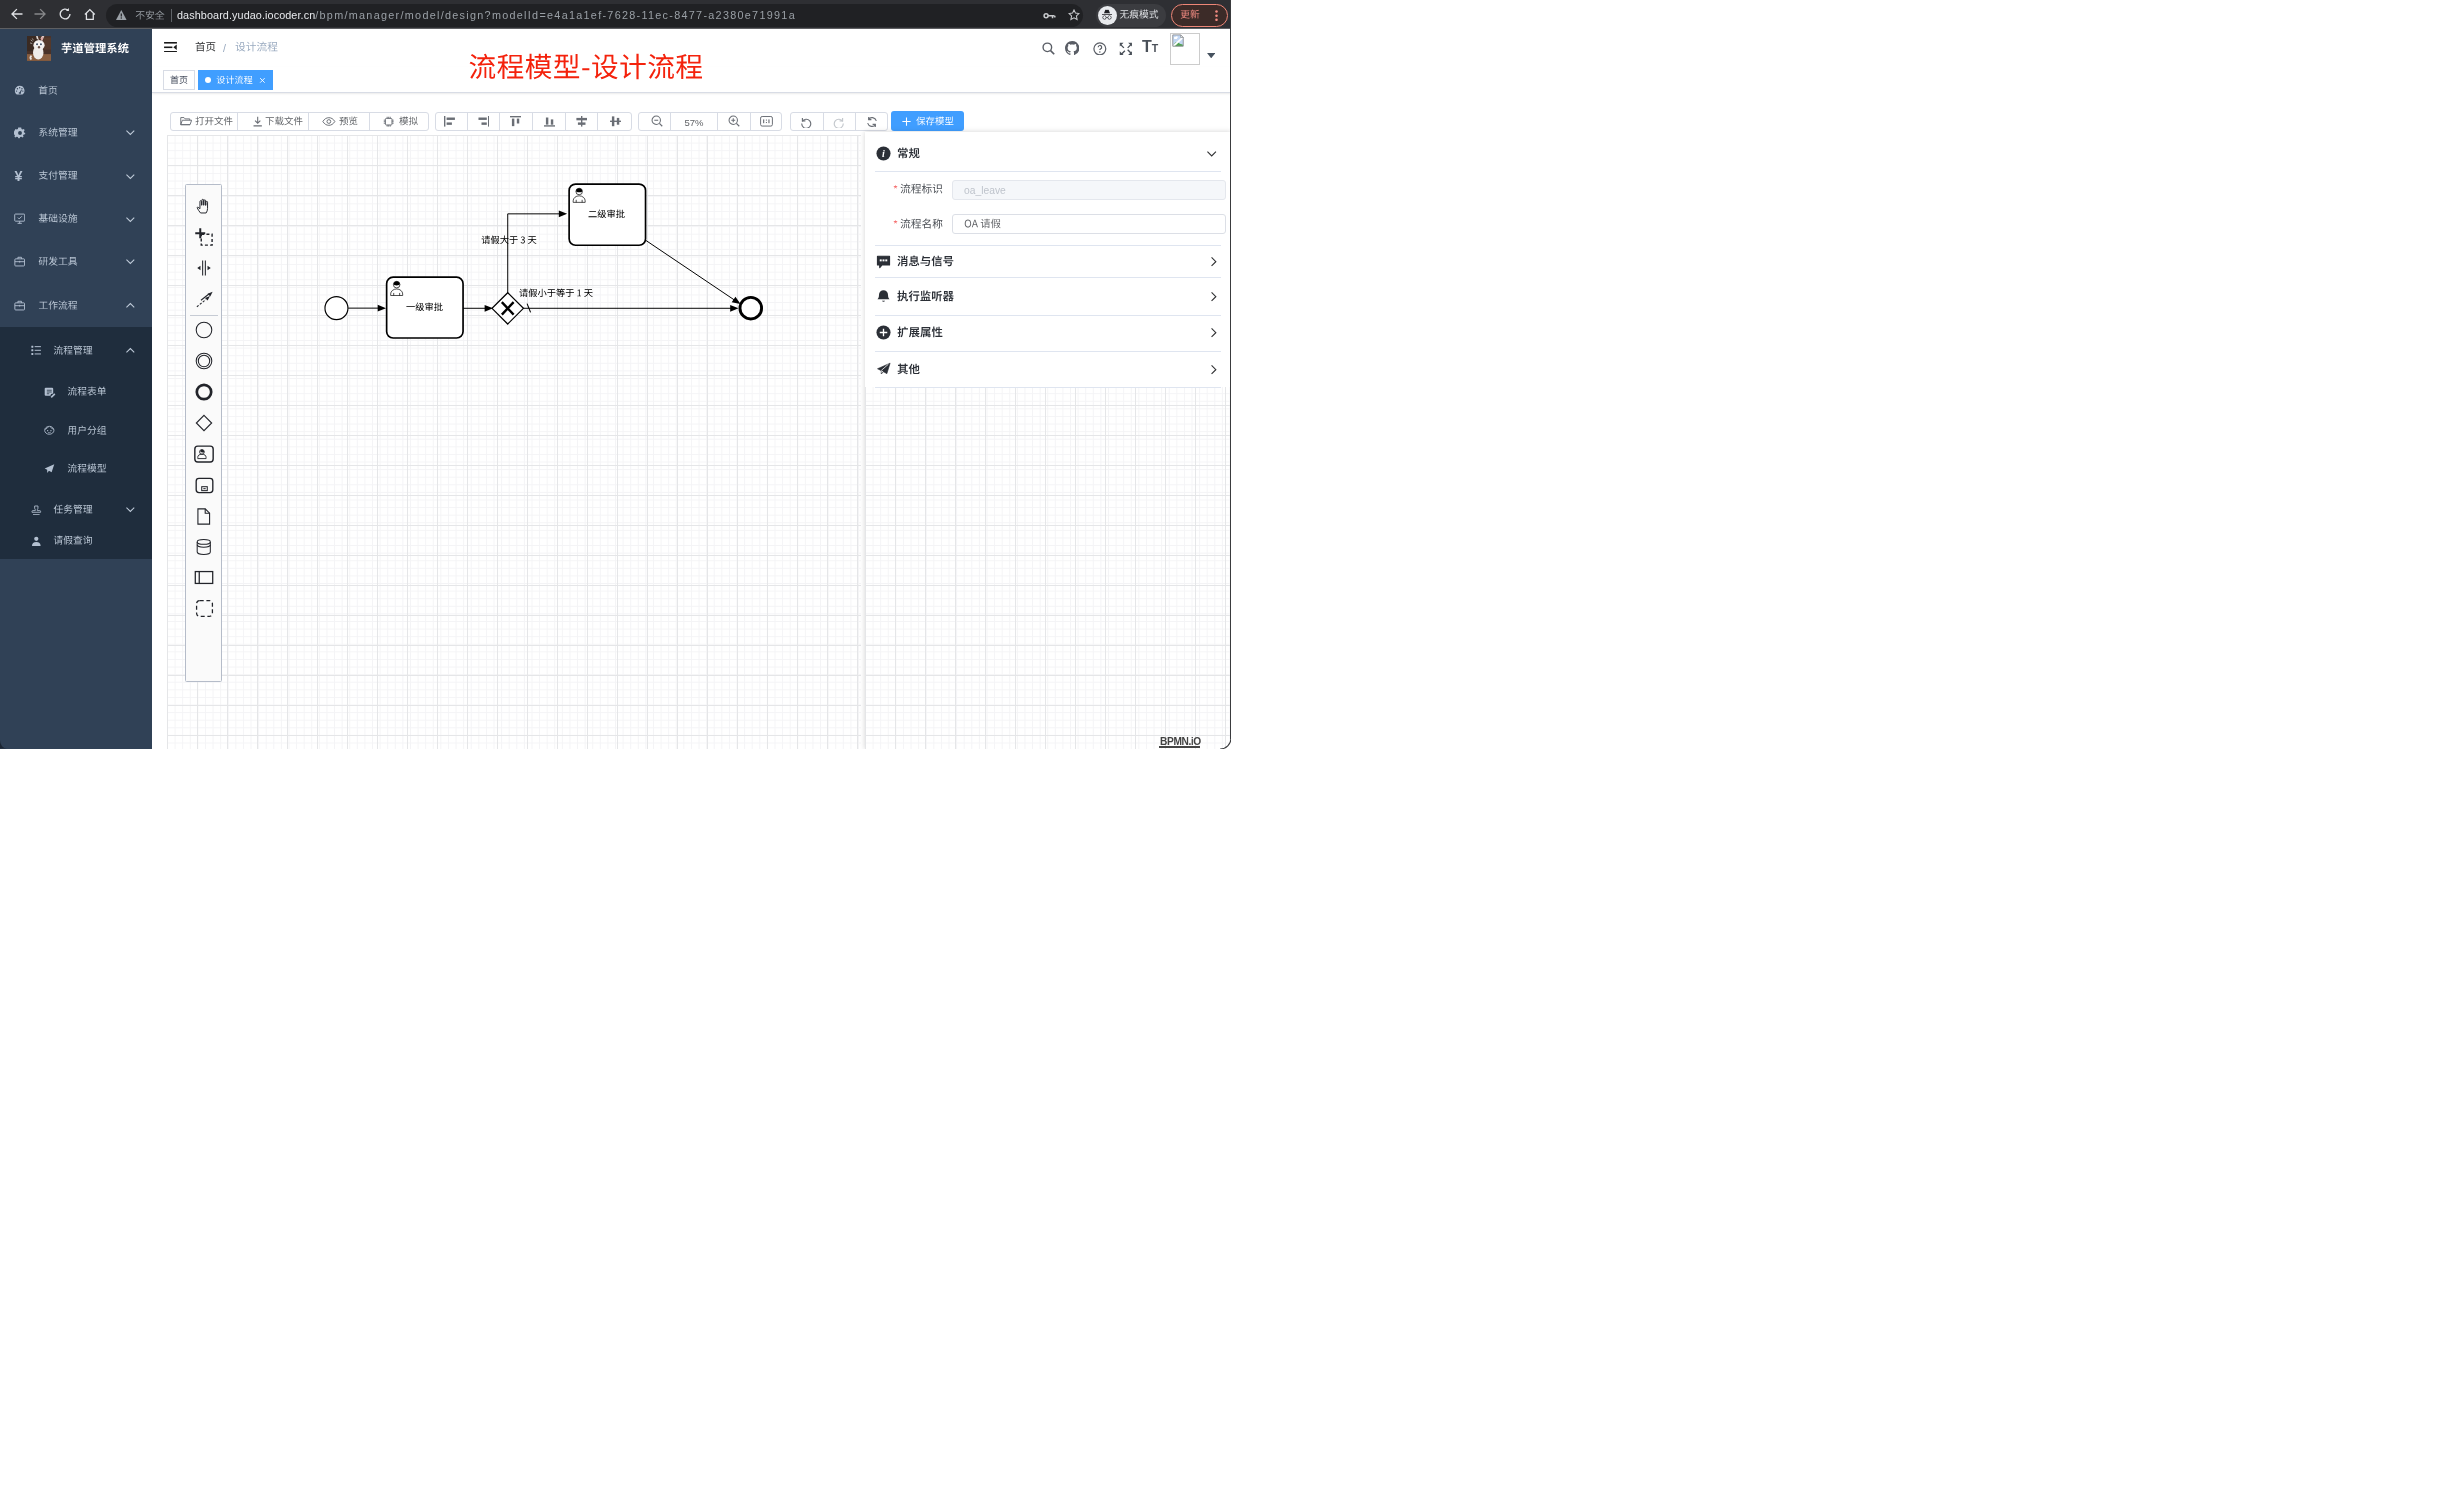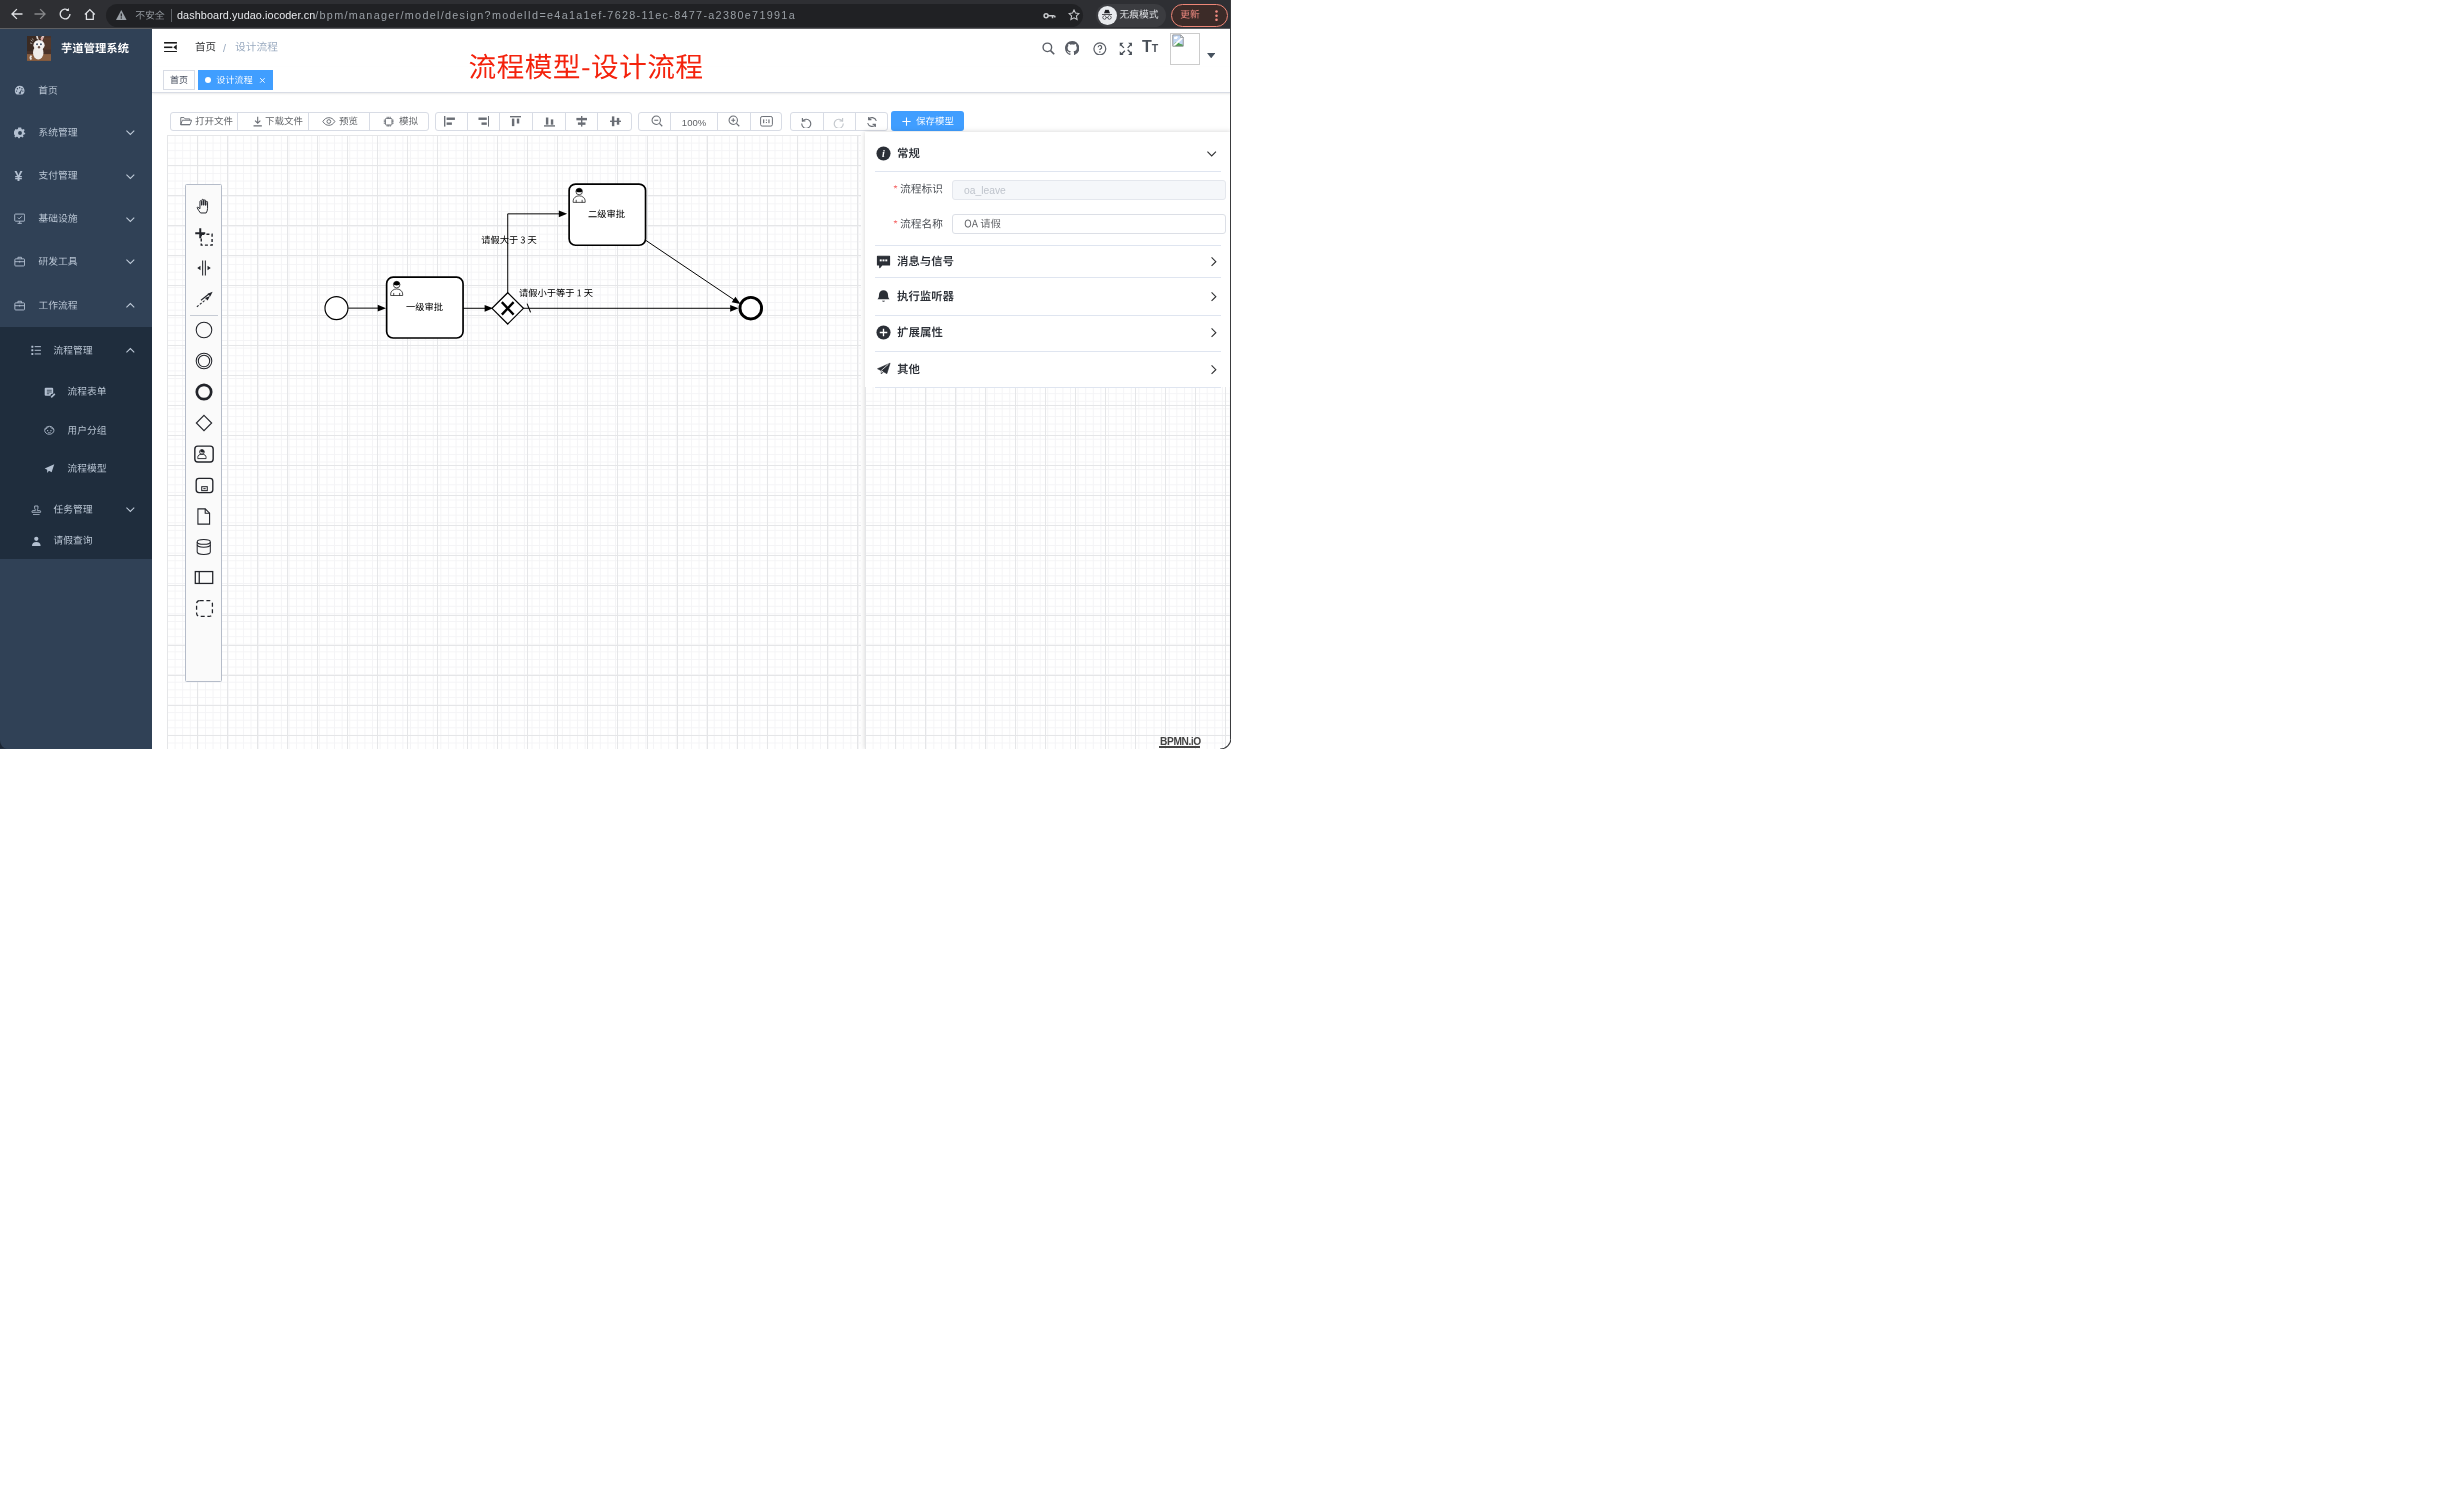--- a/index.html
+++ b/index.html
@@ -414,21 +414,21 @@
         <rect x="0" y="6.1" width="15" height="1.8"></rect>
         <rect x="2.5" y="0.5" width="3.2" height="13"></rect>
         <rect x="9" y="2.5" width="3.2" height="9"></rect>
       </g>
     </svg>
 <svg class="abs" style="left:651px;top:115px" width="12" height="12" viewBox="0 0 16 16">
       <circle cx="7" cy="7" r="5.6" fill="none" stroke="#6a6e75" stroke-width="1.4"></circle>
       <path d="M11.2 11.2 15 15" stroke="#6a6e75" stroke-width="1.6"></path>
       <path d="M4.4 7h5.2" stroke="#6a6e75" stroke-width="1.4"></path>
     </svg>
-<div style="position:absolute;left:694px;top:122px;transform:translate(-50%,-50%);font:normal 9.5px 'Liberation Sans',sans-serif;color:#606266;letter-spacing:0px;white-space:pre">100%</div>
+<div style="position:absolute;left:694px;top:122px;transform:translate(-50%,-50%);font:normal 9.5px 'Liberation Sans',sans-serif;color:#606266;letter-spacing:0px;white-space:pre">57%</div>
 <svg class="abs" style="left:728px;top:115px" width="12" height="12" viewBox="0 0 16 16">
       <circle cx="7" cy="7" r="5.6" fill="none" stroke="#6a6e75" stroke-width="1.4"></circle>
       <path d="M11.2 11.2 15 15" stroke="#6a6e75" stroke-width="1.6"></path>
       <path d="M4.4 7h5.2M7 4.4v5.2" stroke="#6a6e75" stroke-width="1.4"></path>
     </svg>
 <svg class="abs" style="left:760px;top:116px" width="13" height="10.6" viewBox="0 0 17 14">
       <rect x="0.7" y="0.7" width="15.6" height="12.6" rx="2" fill="none" stroke="#6a6e75" stroke-width="1.3"></rect>
       <g fill="#6a6e75">
         <rect x="4" y="4.5" width="1.5" height="5"></rect>
         <rect x="7.7" y="4.7" width="1.4" height="1.4"></rect>

